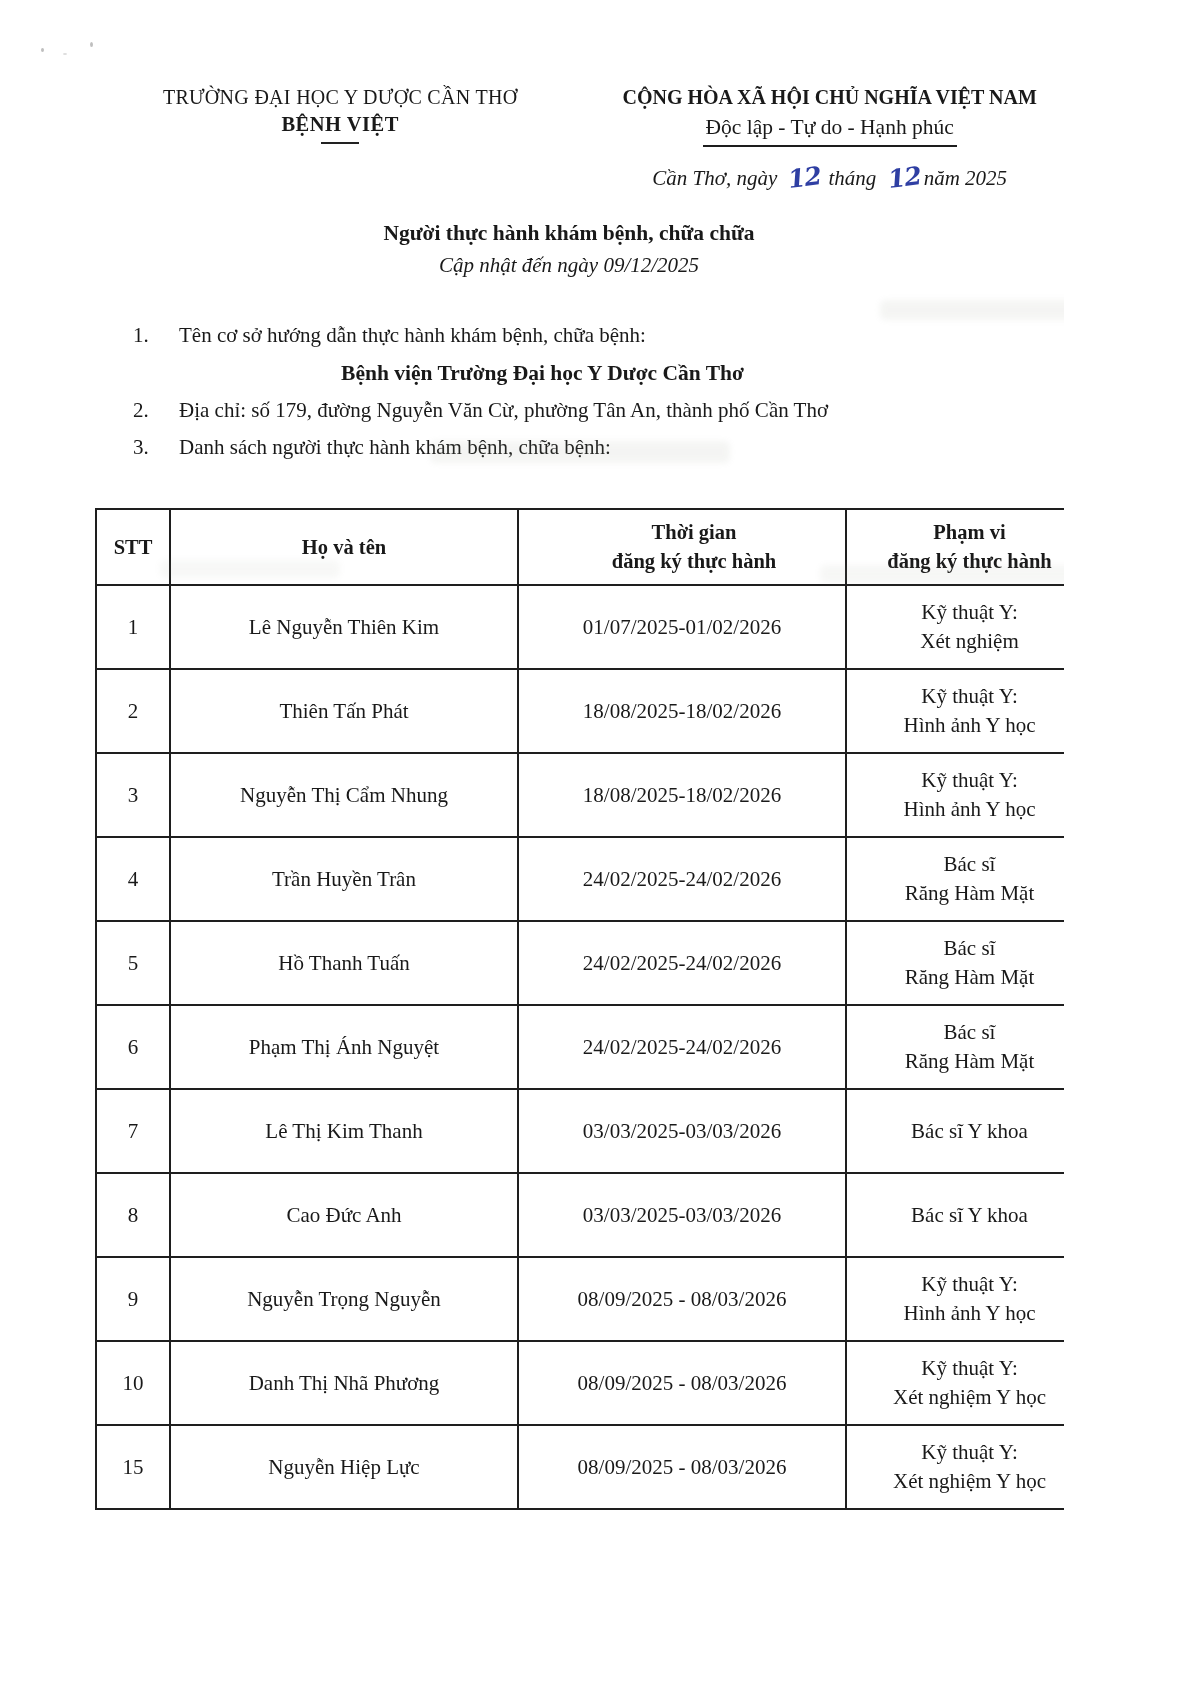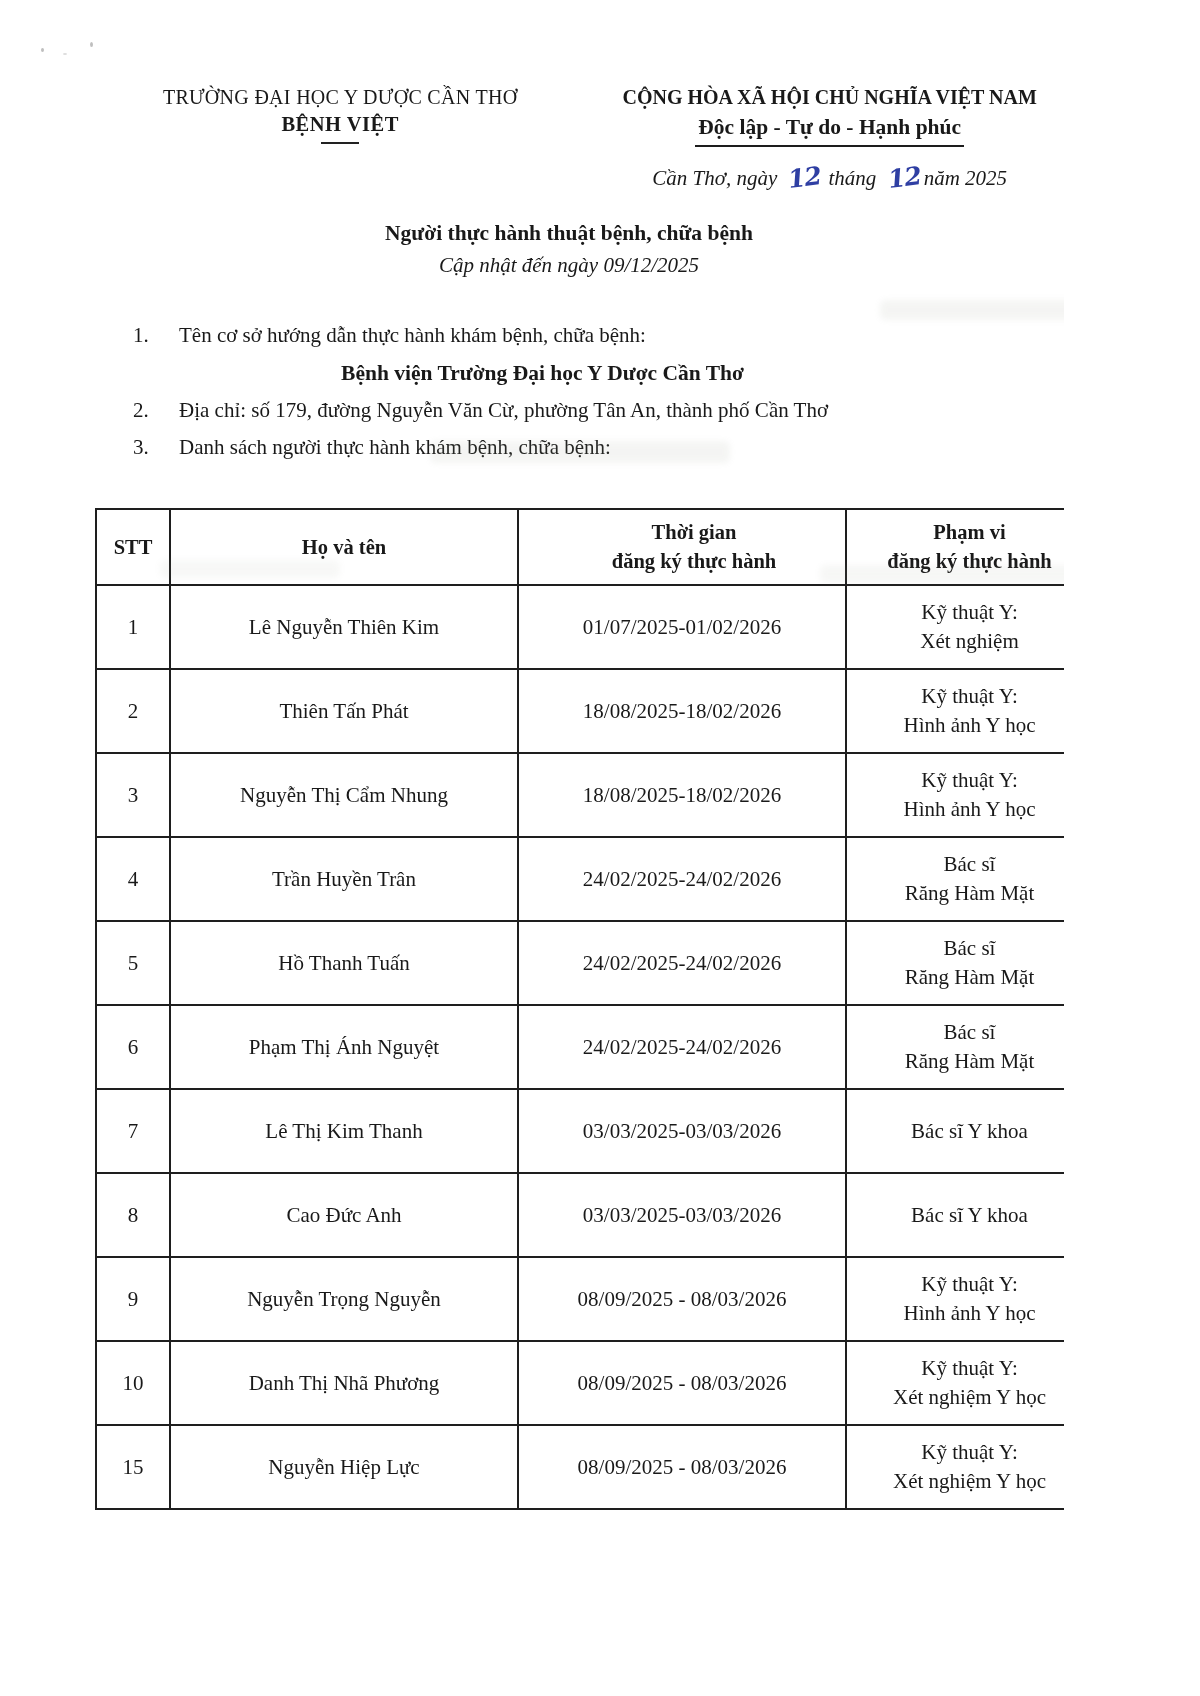--- a/index.html
+++ b/index.html
@@ -23,21 +23,21 @@
   }
 
   
   .hdr { display:flex; margin-top:84px; }
   .hdr-left { width:410px; margin-left:140px; text-align:center; }
   .org { font-size:20px; line-height:26px; letter-spacing:.3px; }
   .unit { font-size:20.5px; font-weight:bold; margin-top:3px; letter-spacing:.5px; }
   .shortrule { width:38px; height:2px; background:#222; margin:6px auto 0; }
   .hdr-right { width:480px; margin-left:55px; text-align:center; }
   .country { font-size:20px; font-weight:bold; line-height:26px; }
-  .motto { display:inline-block; font-size:21.5px; font-weight:bold; margin-top:5px;
+  .motto { display:inline-block; font-size:21.5px; font-weight:normal; margin-top:5px;
            padding:0 3px 5px; border-bottom:2.5px solid #1d1d1d; }
   .dateline { margin-top:15px; font-style:italic; font-size:21px; white-space:nowrap; }
   .hand { font-family:"DejaVu Serif",serif; font-style:italic; font-weight:bold;
           color:#2f3fa3; font-size:25px; display:inline-block; transform:rotate(-7deg);
           margin:0 2px 0 6px; position:relative; top:1px; letter-spacing:-1px; }
   .hand.m2 { margin-right:-2px; }
 
   
   .titleblock { width:1138px; text-align:center; margin-top:30px; }
   .t1 { font-size:24.5px; font-weight:bold; letter-spacing:.8px; }
@@ -93,21 +93,21 @@
         <span>Cần Thơ, ngày</span>
         <span class="hand">12</span>
         <span>tháng</span>
         <span class="hand m2">12</span>
         <span>năm 2025</span>
       </div>
     </div>
   </div>
 
   <div class="titleblock">
-    <div class="t2">Người thực hành thuật bệnh, chữa bệnh</div>
+    <div class="t2">Người thực hành khám bệnh, chữa chữa</div>
     <div class="t3">Cập nhật đến ngày 09/12/2025</div>
   </div>
 
   <div class="list">
     <div class="li">
       <span class="num">1.</span><span>Tên cơ sở hướng dẫn thực hành khám bệnh, chữa bệnh:</span>
     </div>
     <div class="facility">Bệnh viện Trường Đại học Y Dược Cần Thơ</div>
     <div class="li">
       <span class="num">2.</span><span>Địa chỉ: số 179, đường Nguyễn Văn Cừ, phường Tân An, thành phố Cần Thơ</span>

